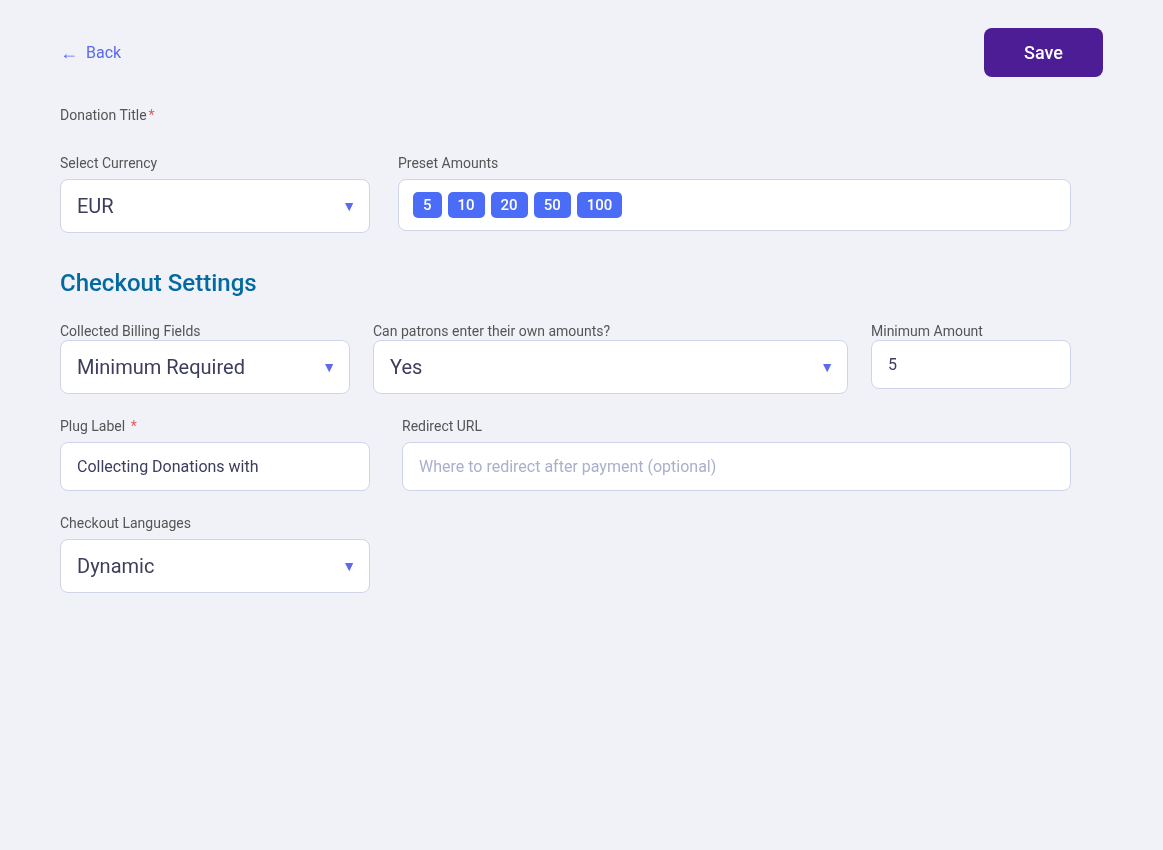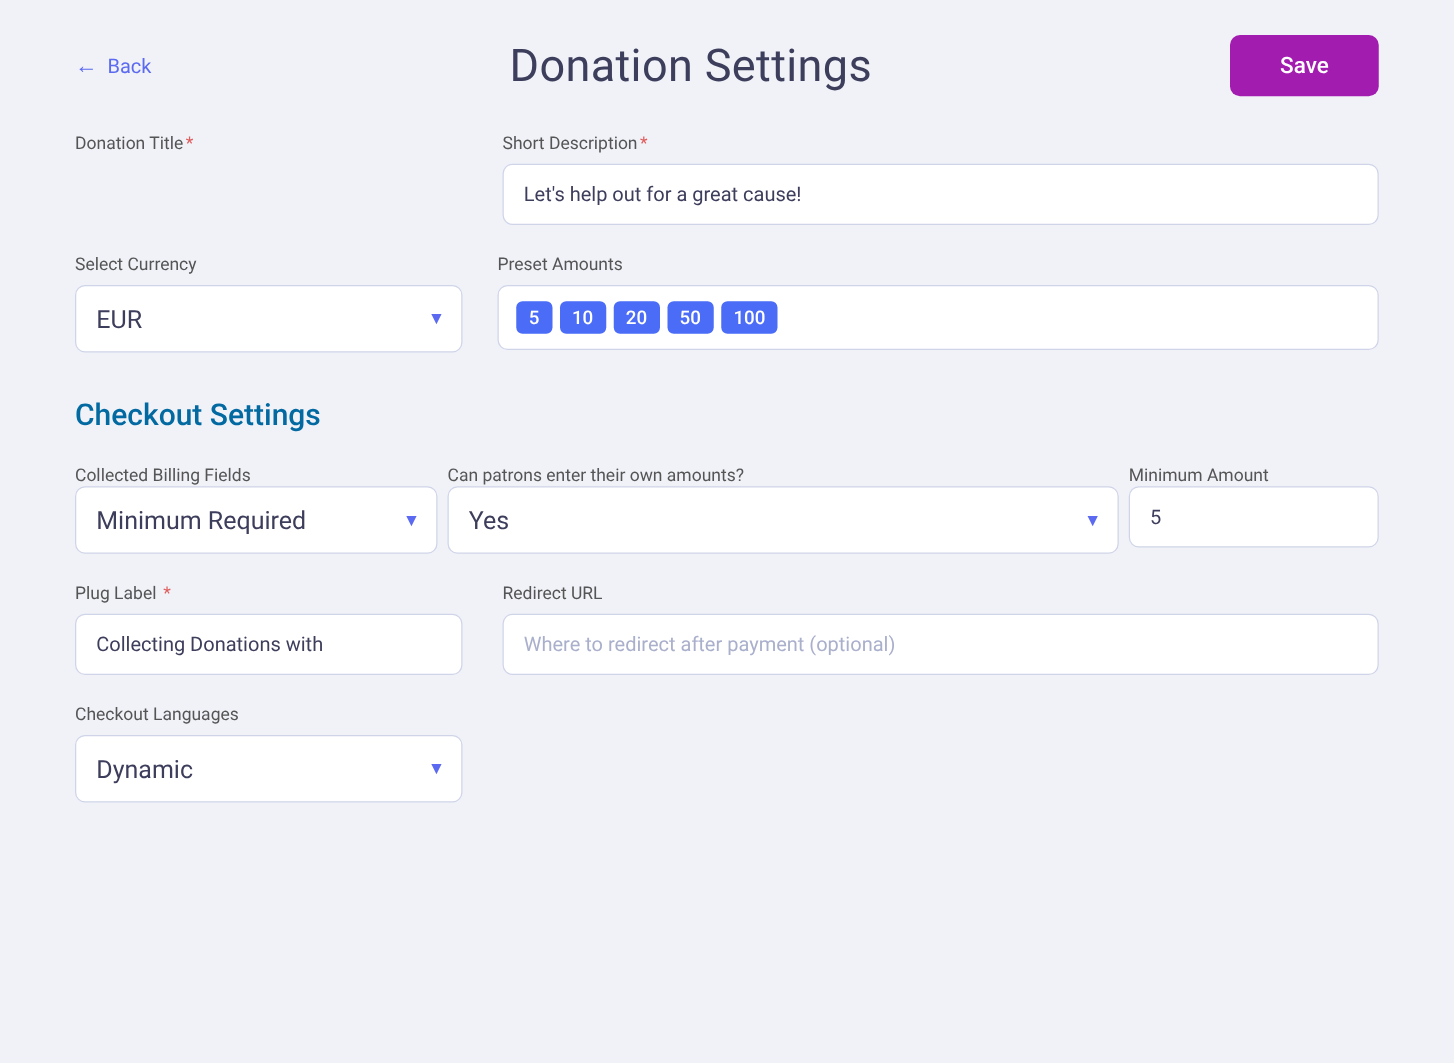--- a/index.html
+++ b/index.html
@@ -38,33 +38,33 @@
       font-size: 18px;
       color: #5b6af0;
     }
     .page-title {
       font-size: 36px;
       font-weight: 400;
       color: #3d3d5c;
       letter-spacing: 0.3px;
     }
     .save-btn {
-      background: #a21caf;
+      background: #4c1d95;
       color: #fff;
       border: none;
       border-radius: 8px;
       padding: 14px 40px;
       font-size: 18px;
       font-weight: 500;
       cursor: pointer;
       font-family: inherit;
     }
     
     .main-content {
-      padding: 10px 60px 40px 60px;
+      padding: 10px 92px 40px 60px;
     }
     .field-row {
       display: flex;
       gap: 32px;
       margin-bottom: 28px;
     }
     .field-group {
       display: flex;
       flex-direction: column;
       flex: 1;
@@ -149,21 +149,21 @@
     
     .section-heading {
       font-size: 24px;
       font-weight: 500;
       color: #0369a1;
       margin-bottom: 24px;
     }
     
     .field-row-3 {
       display: flex;
-      gap: 8px;
+      gap: 23px;
       margin-bottom: 28px;
       margin-top: 22px;
     }
     .field-group-sm {
       flex: 0 0 200px;
     }
     .field-group-md {
       flex: 0 0 290px;
     }
     .field-group-lg {
@@ -185,37 +185,30 @@
 </head>
 <body>
 
 <div class="page">
 
   <div class="header">
     <button class="back-btn">
       <span class="back-arrow">←</span>
       <span>Back</span>
     </button>
-    <h1 class="page-title">Donation Settings</h1>
     <button class="save-btn">Save</button>
   </div>
 
   <div class="main-content">
 
     <div class="field-row" style="margin-bottom: 24px;">
       <div class="field-group half">
         <label class="field-label">
           <span>Donation Title</span><span class="required-star">*</span>
         </label>
-      </div>
-      <div class="field-group full">
-        <label class="field-label">
-          <span>Short Description</span><span class="required-star">*</span>
-        </label>
-        <input class="field-input" type="text" value="Let's help out for a great cause!" style="">
       </div>
     </div>
 
     <div class="field-row" style="margin-bottom: 36px; gap: 28px;">
       <div class="field-group half">
         <label class="field-label">Select Currency</label>
         <div class="field-select-wrapper">
           <select class="field-select">
             <option value="EUR">EUR</option>
             <option value="USD">USD</option>

